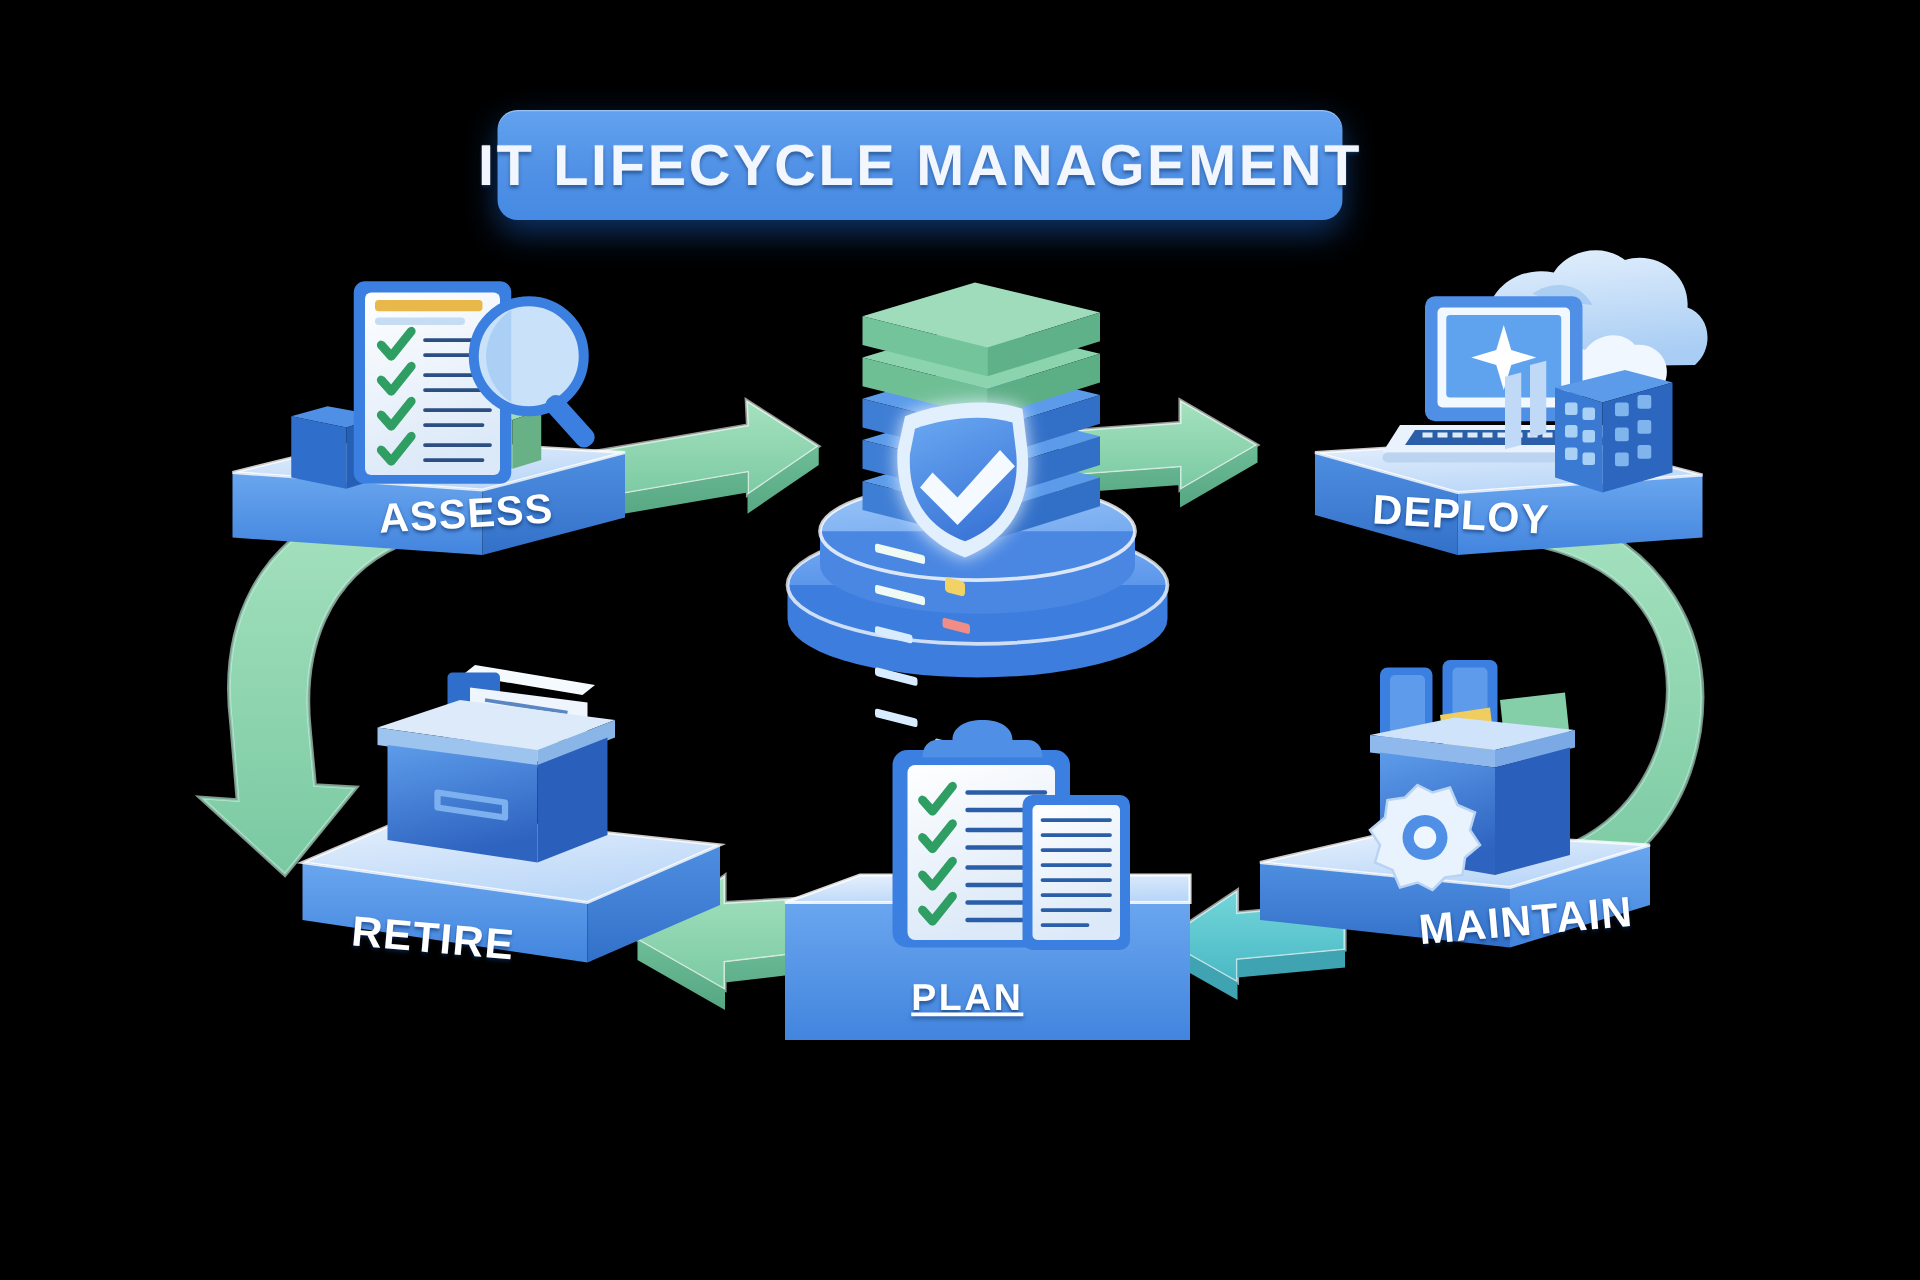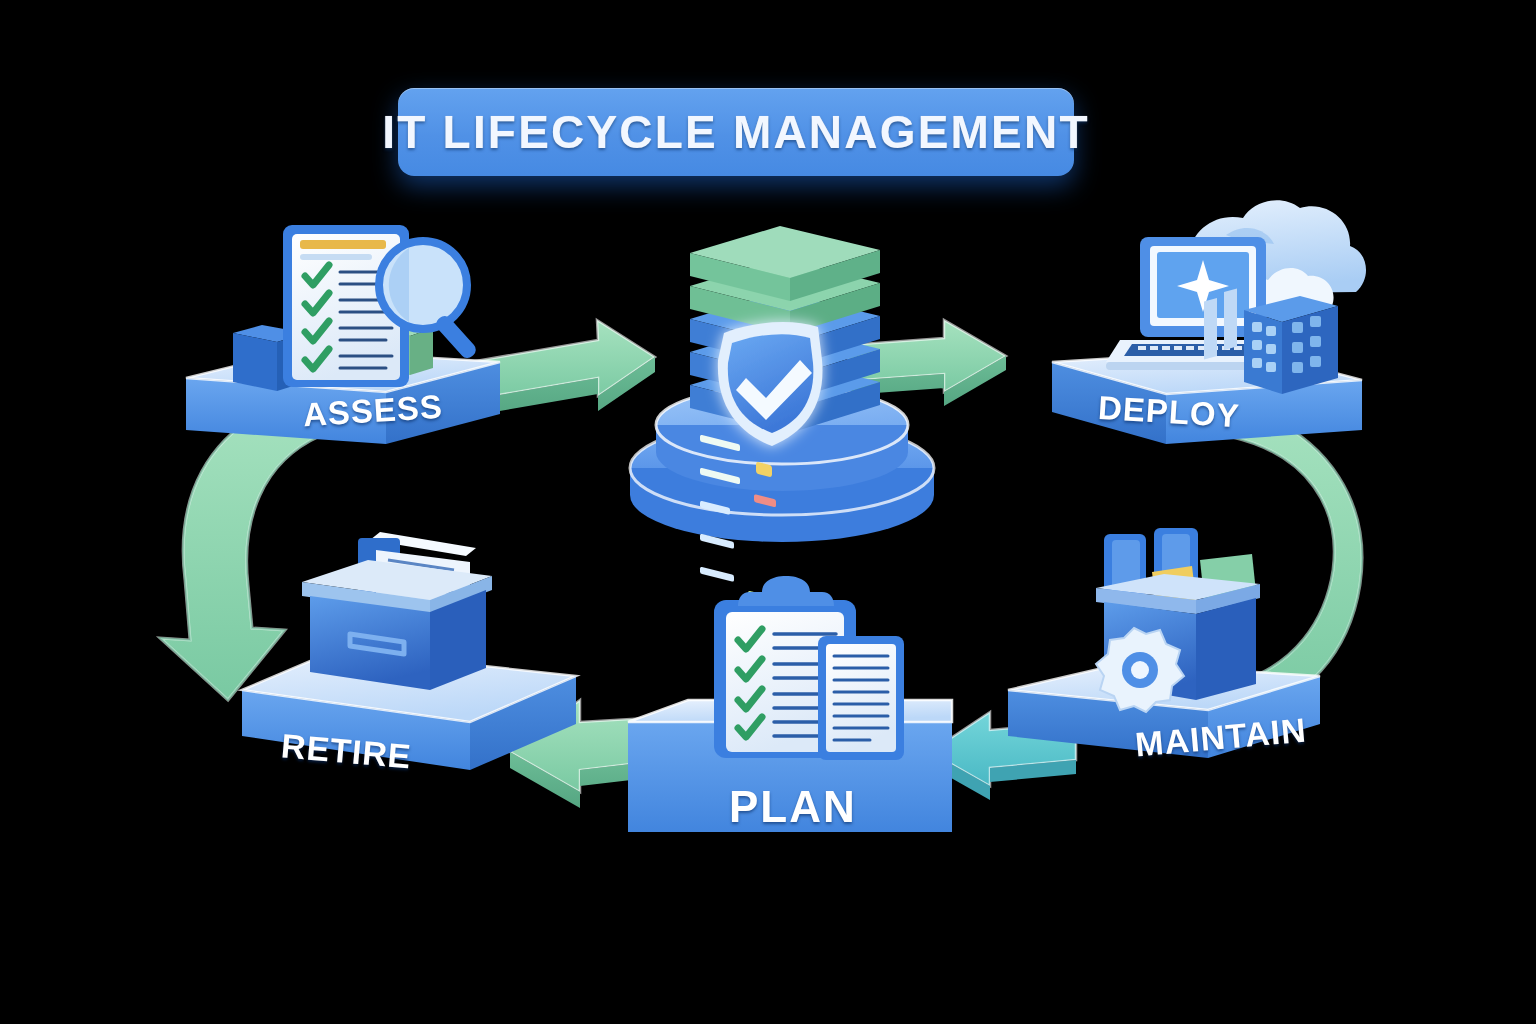--- a/index.html
+++ b/index.html
@@ -28,21 +28,21 @@
 
   
   .stage-label{
     position:absolute;color:#ffffff;font-weight:700;
     text-shadow:0 2px 3px rgba(10,45,100,.6);
     white-space:nowrap;pointer-events:none;
   }
   #label-assess   {left:303px; top:392px; font-size:33px; letter-spacing:1px; transform:rotate(-3.5deg);}
   #label-deploy   {left:1098px;top:393px; font-size:33px; letter-spacing:1px; transform:rotate(3.5deg);}
   #label-maintain {left:1135px;top:718px; font-size:34px; letter-spacing:1px; transform:rotate(-5deg);}
-  #label-plan     {left:729px; top:782px; font-size:44px; letter-spacing:2px;}
+  #label-plan     {left:729px; top:782px; font-size:30px; letter-spacing:2px;text-decoration:underline;}
   #label-retire   {left:281px; top:732px; font-size:34px; letter-spacing:1px; transform:rotate(5deg);}
 </style>
 </head>
 <body>
 
 <div class="stage-canvas">
 
 <svg class="diagram" viewBox="0 0 1536 1024">
   <defs>
 

